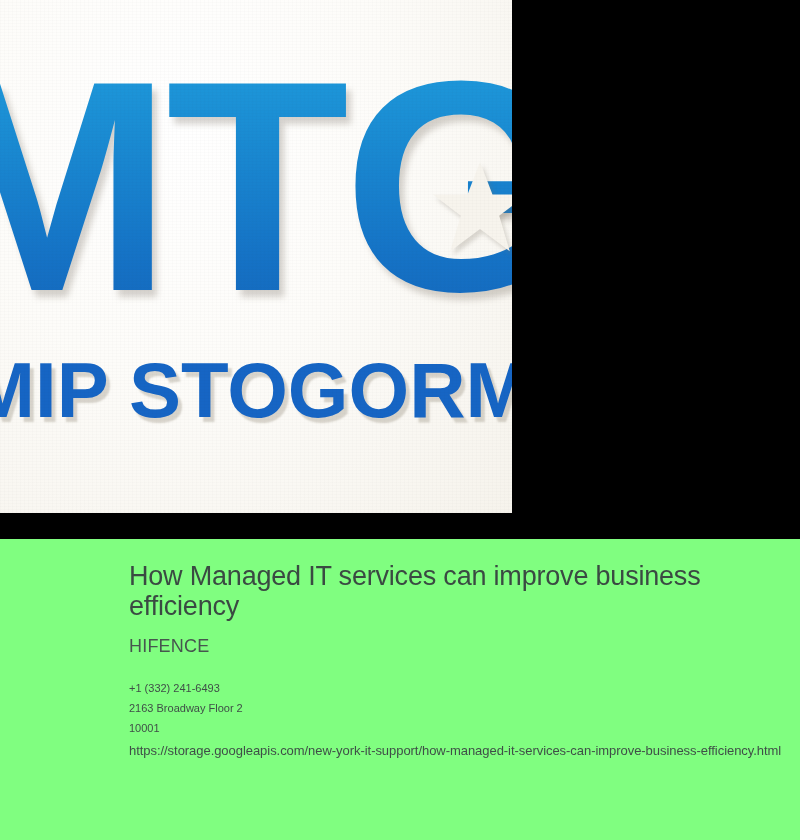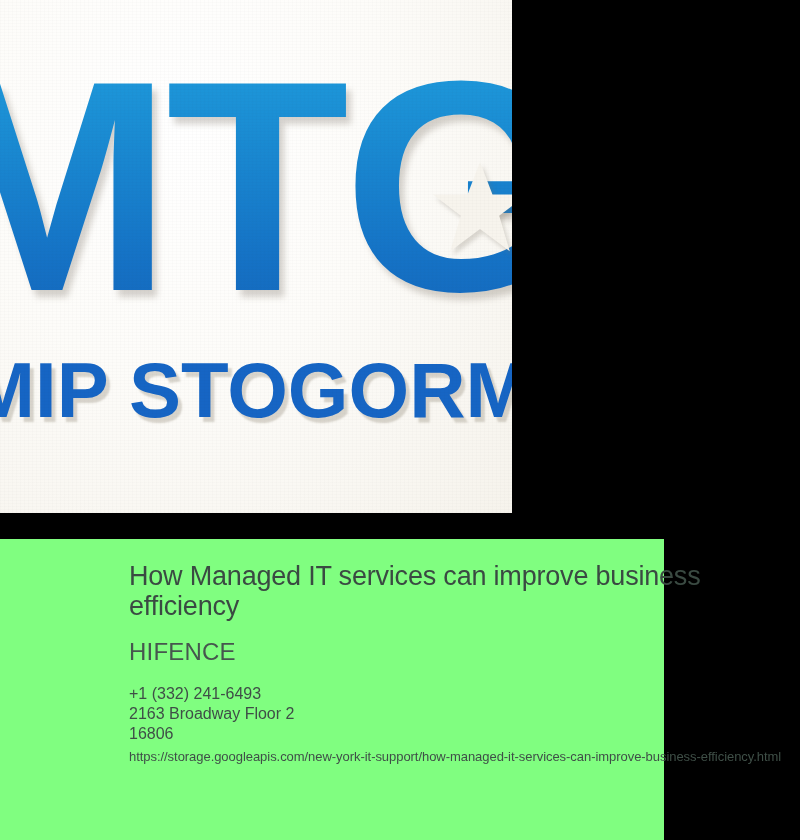--- a/index.html
+++ b/index.html
@@ -102,21 +102,21 @@
     color: #1665c4;
     text-shadow: 4px 5px 2px rgba(140,130,112,0.32);
     z-index: 4;
   }
 
   
   .info-card {
     position: absolute;
     left: 0;
     top: 539px;
-    width: 664px;
+    width: 800px;
     height: 301px;
     background: #80fe80;
   }
 
   .info-inner {
     position: absolute;
     left: 129px;
     top: 22px;
     width: 620px;
   }
@@ -125,36 +125,36 @@
     font-family: "Liberation Sans", sans-serif;
     font-size: 27px;
     line-height: 30px;
     font-weight: normal;
     color: #3a4a42;
     letter-spacing: -0.2px;
     max-width: 580px;
   }
 
   .brand-name {
-    margin-top: 20px;
-    font-family: "Liberation Sans", sans-serif;
-    font-size: 24px;
+    margin-top: 14px;
+    font-family: "Liberation Sans", sans-serif;
+    font-size: 18px;
     line-height: 22px;
     font-weight: normal;
     color: #46564e;
     letter-spacing: 0.2px;
   }
 
   .contact-block {
     margin-top: 21px;
   }
 
   .contact-line {
     font-family: "Liberation Sans", sans-serif;
-    font-size: 16px;
+    font-size: 11px;
     line-height: 20px;
     color: #3f4f47;
   }
 
   .source-url {
     margin-top: 6px;
     font-family: "Liberation Sans", sans-serif;
     font-size: 13px;
     line-height: 14px;
     color: #3f4f47;
@@ -187,21 +187,21 @@
   <div class="info-card">
     <div class="info-inner">
 
       <div class="article-title">How Managed IT services can improve business efficiency</div>
 
       <div class="brand-name">HIFENCE</div>
 
       <div class="contact-block">
         <div class="contact-line">+1 (332) 241-6493</div>
         <div class="contact-line">2163 Broadway Floor 2</div>
-        <div class="contact-line">16806</div>
+        <div class="contact-line">10001</div>
       </div>
 
       <a class="source-url" href="#">https://storage.googleapis.com/new-york-it-support/how-managed-it-services-can-improve-business-efficiency.html</a>
 
     </div>
   </div>
 
 </div>
 
 </body></html>

